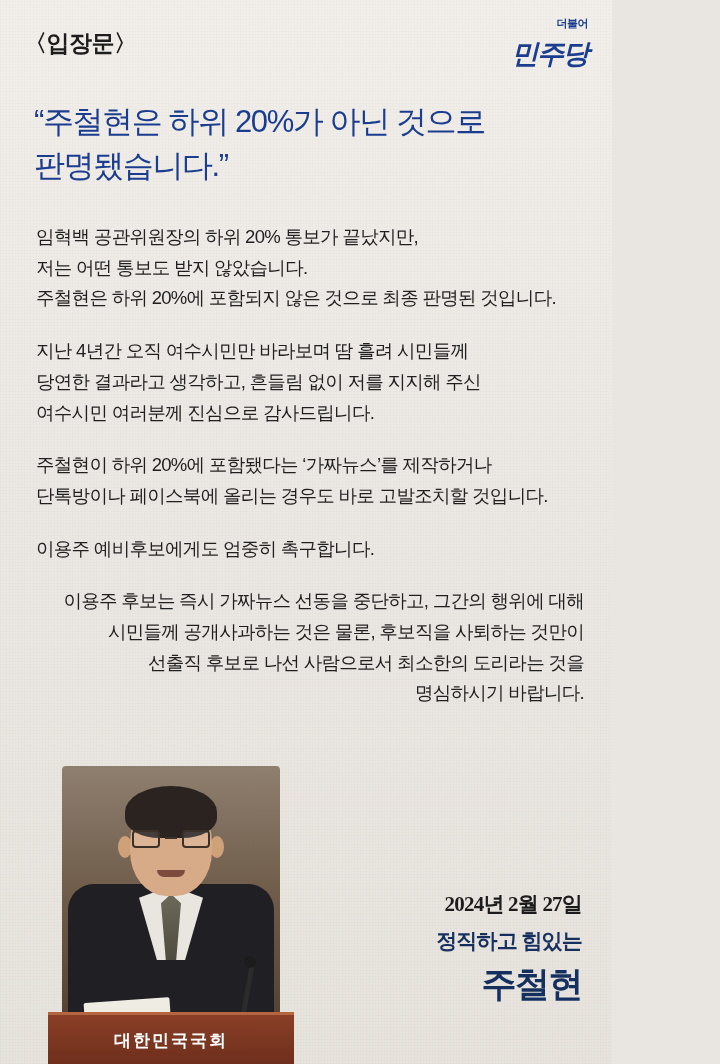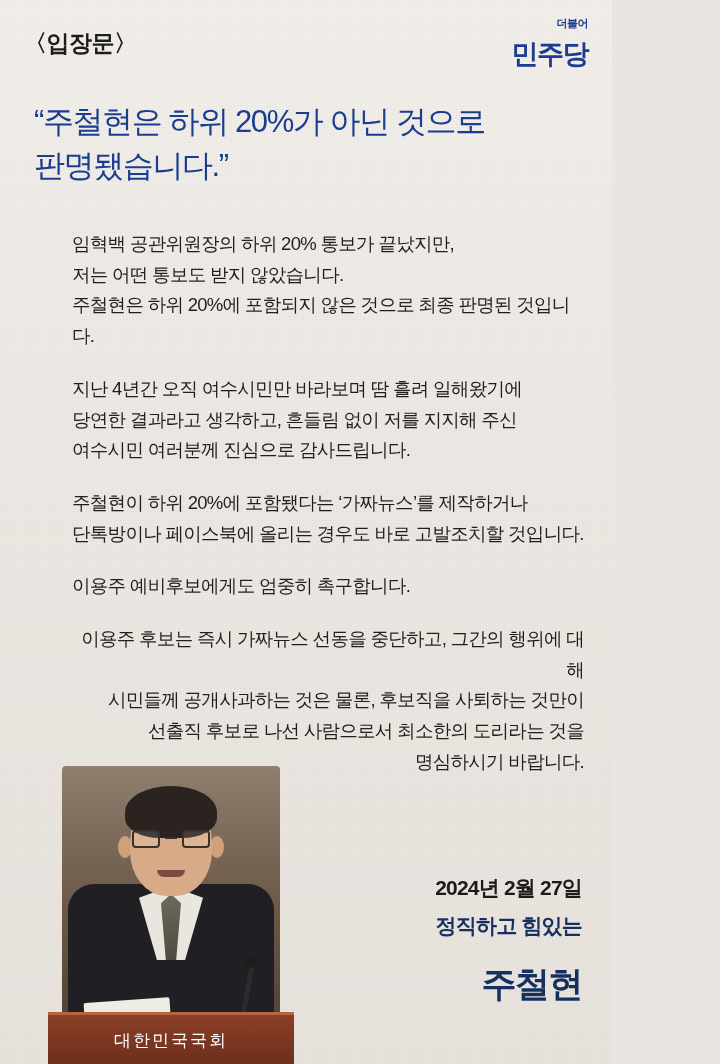--- a/index.html
+++ b/index.html
@@ -52,79 +52,80 @@
     letter-spacing: -0.5px;
     display: block;
     margin-bottom: 12px;
   }
   .logo-main {
     font-size: 27px;
     font-weight: bold;
     color: #1a3d8f;
     letter-spacing: -1.5px;
     display: block;
+    font-style: italic;
   }
 
   
   .headline {
     position: absolute;
     top: 100px;
     left: 34px;
     right: 30px;
     color: #1a3d8f;
     font-size: 31px;
     font-weight: normal;
     line-height: 1.42;
     letter-spacing: -1.4px;
   }
 
   
   .body-copy {
     position: absolute;
-    top: 229px;
+    top: 222px;
     left: 36px;
     right: 28px;
-    margin-left: 36px;
   }
   .para {
     font-size: 18.5px;
     line-height: 1.66;
     color: #1f1f1f;
     letter-spacing: -0.7px;
     margin-bottom: 22px;
     white-space: pre-line;
   }
   .para:last-child { margin-bottom: 0; text-align: right; }
 
   
   .signature {
     position: absolute;
     right: 30px;
     bottom: 56px;
     text-align: right;
     color: #15305f;
     letter-spacing: -0.8px;
+    font-family: Liberation Serif, serif;
   }
   .sig-date {
     font-size: 21px;
     font-weight: bold;
     color: #1b1b1b;
     margin-bottom: 9px;
   }
   .sig-line {
     font-size: 21px;
     font-weight: bold;
     color: #15305f;
     line-height: 1.42;
   }
   .sig-name {
     font-size: 35px;
     font-weight: bold;
     color: #15305f;
-    margin-top: 20px;
+    margin-top: 4px;
     letter-spacing: -1.5px;
   }
 
   
   .photo {
     position: absolute;
     left: 62px;
     bottom: 0;
     width: 218px;
     height: 298px;
@@ -228,21 +229,21 @@
     background: linear-gradient(180deg, #8a3f27 0%, #6e2f1c 100%);
     border-top: 3px solid #b5653f;
   }
   .ph-podium-text {
     position: absolute;
     left: 0; right: 0;
     top: 14px;
     text-align: center;
     color: #ffffff;
     font-size: 17px;
-    font-weight: normal;
+    font-weight: bold;
     letter-spacing: 2px;
   }
   .ph-papers {
     position: absolute;
     left: 22px;
     bottom: 48px;
     width: 86px;
     height: 16px;
     background: #efece4;
     transform: rotate(-4deg);
@@ -281,21 +282,21 @@
     </div>
   </div>
 
   <div class="headline" style="white-space: pre-line;">“주철현은 하위 20%가 아닌 것으로
 판명됐습니다.”</div>
 
   <div class="body-copy">
     <p class="para">임혁백 공관위원장의 하위 20% 통보가 끝났지만,
 저는 어떤 통보도 받지 않았습니다.
 주철현은 하위 20%에 포함되지 않은 것으로 최종 판명된 것입니다.</p>
-    <p class="para">지난 4년간 오직 여수시민만 바라보며 땀 흘려 일해왔기에
+    <p class="para">지난 4년간 오직 여수시민만 바라보며 땀 흘려 시민들께
 당연한 결과라고 생각하고, 흔들림 없이 저를 지지해 주신
 여수시민 여러분께 진심으로 감사드립니다.</p>
     <p class="para">주철현이 하위 20%에 포함됐다는 ‘가짜뉴스’를 제작하거나
 단톡방이나 페이스북에 올리는 경우도 바로 고발조치할 것입니다.</p>
     <p class="para">이용주 예비후보에게도 엄중히 촉구합니다.</p>
     <p class="para">이용주 후보는 즉시 가짜뉴스 선동을 중단하고, 그간의 행위에 대해
 시민들께 공개사과하는 것은 물론, 후보직을 사퇴하는 것만이
 선출직 후보로 나선 사람으로서 최소한의 도리라는 것을
 명심하시기 바랍니다.</p>
   </div>

